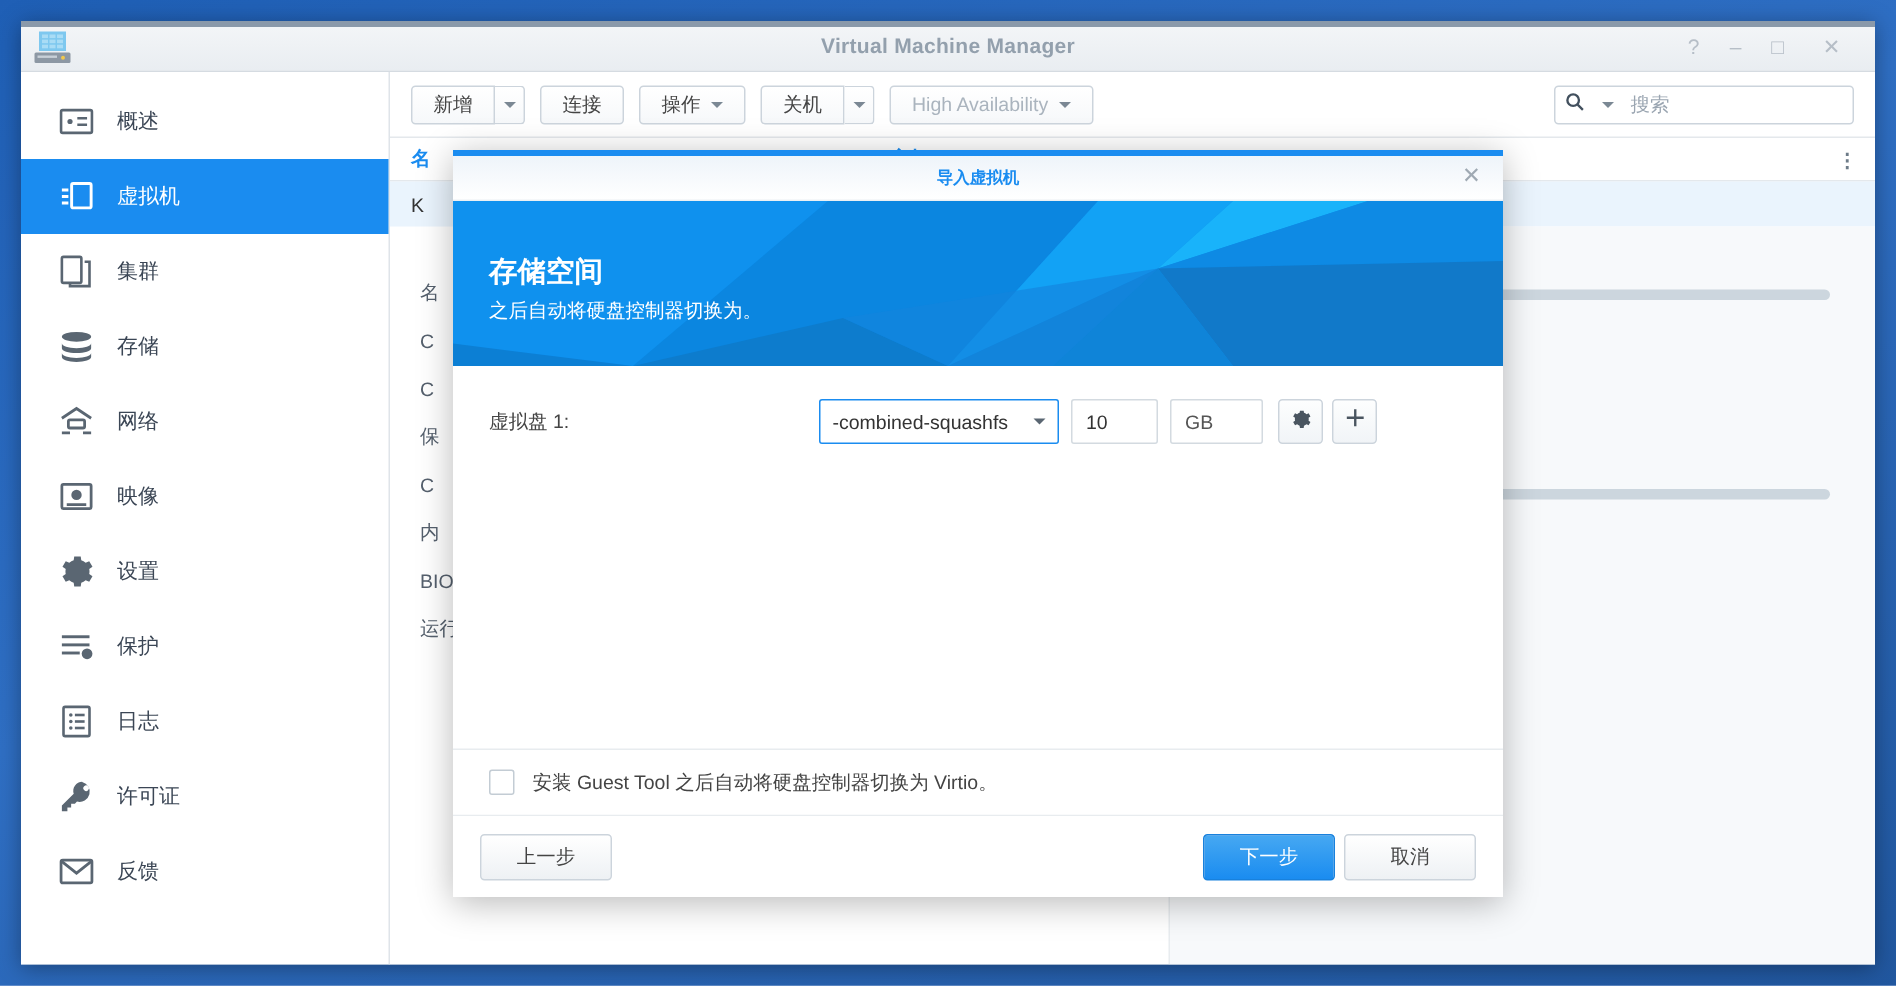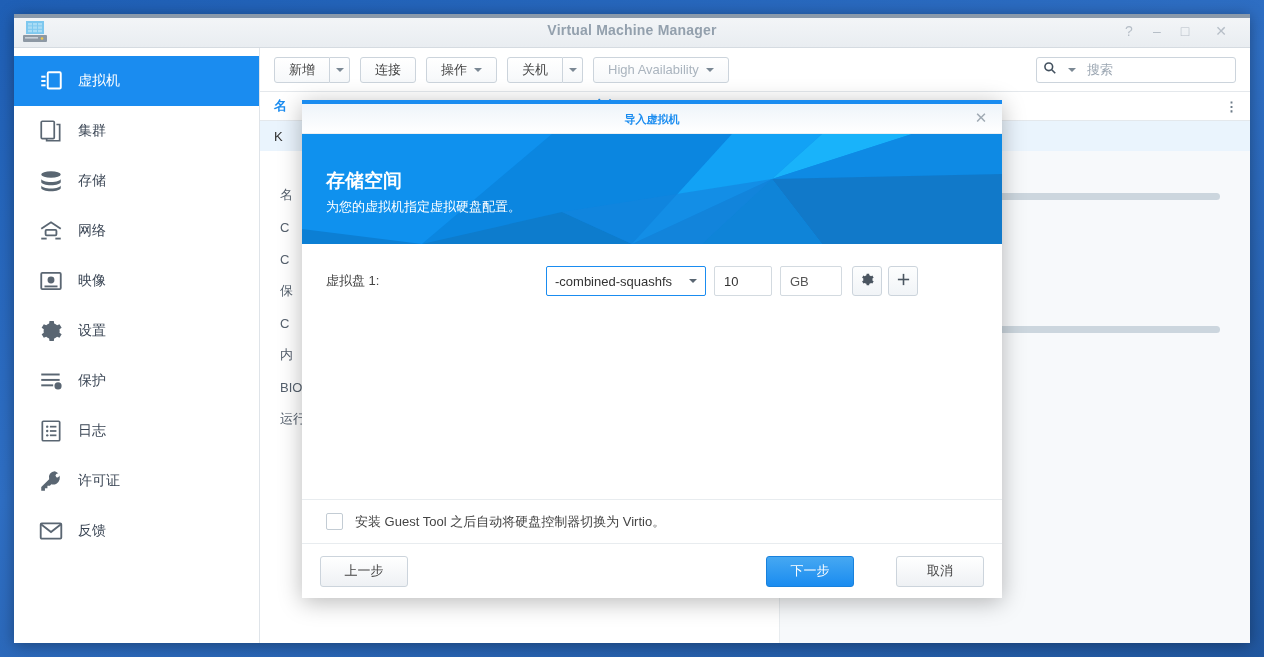--- a/index.html
+++ b/index.html
@@ -226,21 +226,20 @@
   .chk {
     width: 17px; height: 17px; border: 1px solid #c3ccd4;
     background: #fff; border-radius: 2px; cursor: pointer; flex:0 0 17px;
   }
   #chk-label { font-size: 13px; color: #444; }
 
   #modal-footer {
     height: 55px; border-top: 1px solid #e8ecef;
     display: flex; align-items: center; padding: 0 18px;
     background: #fff;
-    gap: 36px;
   }
   .btn {
     height: 31px; min-width: 88px; padding: 0 18px;
     border-radius: 3px; font-size: 13px; cursor: pointer;
     display: flex; align-items: center; justify-content: center;
     font-family: "Liberation Sans", sans-serif;
   }
   .btn-default {
     background: linear-gradient(#ffffff,#eef1f4);
     border: 1px solid #ccd4dc; color: #444;
@@ -283,20 +282,31 @@
 
       <div id="win-title">Virtual Machine Manager</div>
       <div class="win-ctrl" id="win-help">?</div>
       <div class="win-ctrl" id="win-min">–</div>
       <div class="win-ctrl" id="win-max">□</div>
       <div class="win-ctrl" id="win-close">✕</div>
     </div>
 
     <div id="sidebar">
 
+      <div class="nav-item">
+        <span class="nav-ico">
+          <svg viewBox="0 0 24 24" fill="none" stroke="#5a6672" stroke-width="1.6">
+            <rect x="2.5" y="5" width="19" height="14" rx="1"></rect>
+            <circle cx="8" cy="12" r="1.6" fill="#5a6672" stroke="none"></circle>
+            <line x1="12.5" y1="10" x2="18.5" y2="10"></line>
+              <line x1="12.5" y1="14" x2="18.5" y2="14"></line>
+          </svg>
+        </span>
+        <span class="nav-label">概述</span>
+      </div>
 
       <div class="nav-item active">
         <span class="nav-ico">
           <svg viewBox="0 0 24 24" fill="none" stroke="#ffffff" stroke-width="1.8">
             <rect x="9" y="4" width="12" height="15" rx="1"></rect>
             <line x1="3" y1="8" x2="7" y2="8"></line>
               <line x1="3" y1="12" x2="7" y2="12"></line>
               <line x1="3" y1="16" x2="7" y2="16"></line>
           </svg>
         </span>
@@ -547,21 +557,21 @@
           <polygon points="520,0 610,0 470,45" fill="#19b3fa"></polygon>
           <polygon points="610,0 700,0 700,40 470,45" fill="#0e8ae4"></polygon>
           <polygon points="470,45 700,40 700,110 520,110" fill="#1179c9"></polygon>
           <polygon points="330,110 470,45 520,110" fill="#0f84d8"></polygon>
           <polygon points="0,95 120,110 0,110" fill="#0c7fd4"></polygon>
           <polygon points="120,110 260,78 330,110" fill="#0d7ccd"></polygon>
           <polygon points="260,78 330,110 400,110 470,45" fill="#1484dd" opacity=".65"></polygon>
         </svg>
         <div class="banner-text">
           <div id="banner-title">存储空间</div>
-          <div id="banner-sub">为您的虚拟机指定虚拟硬盘配置。</div>
+          <div id="banner-sub">之后自动将硬盘控制器切换为。</div>
         </div>
       </div>
 
       <div id="modal-body">
 
         <div id="disk-row">
           <span id="disk-label">虚拟盘 1:</span>
 
           <span class="sel">
             <span>-combined-squashfs</span>

